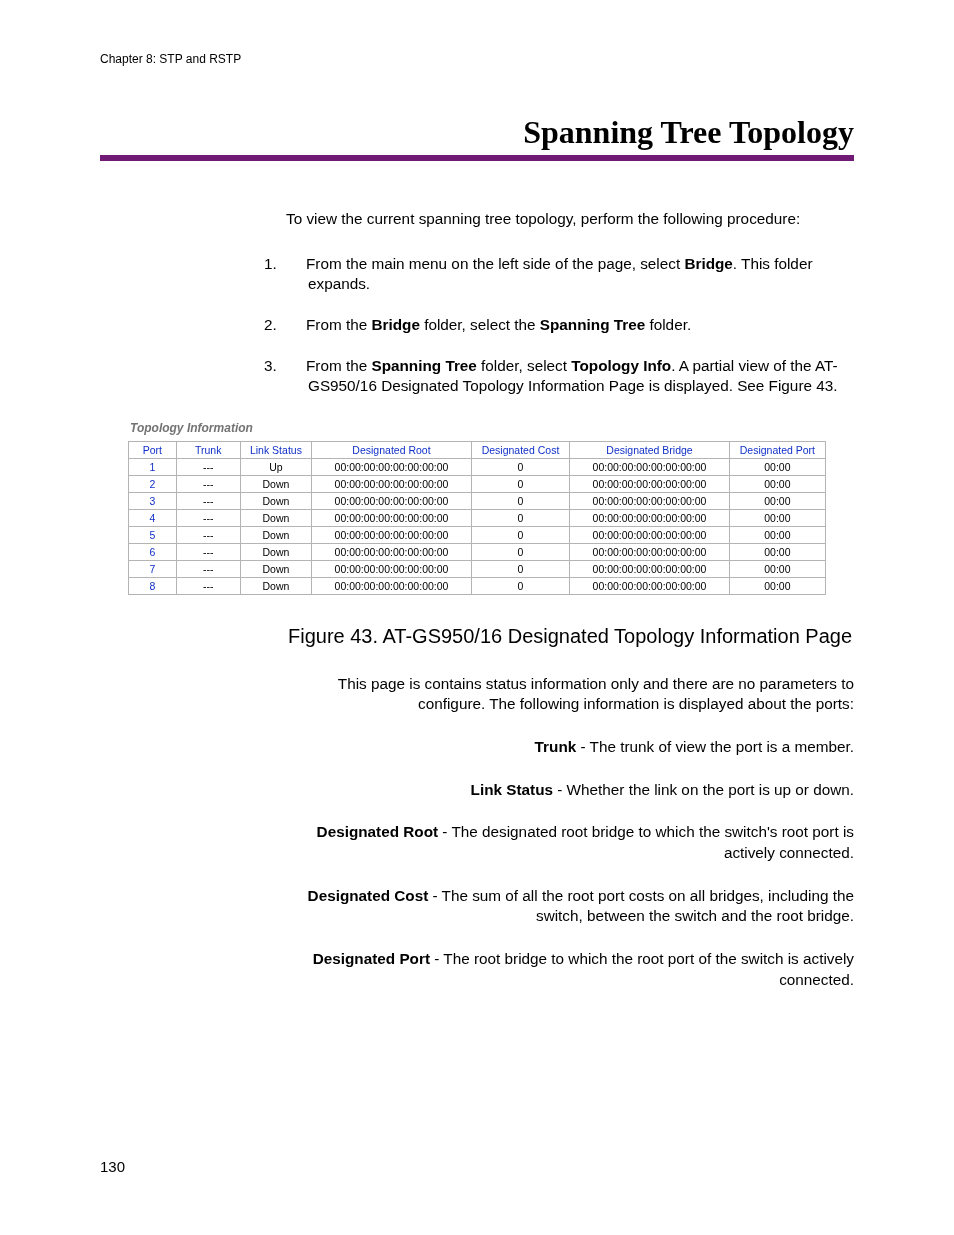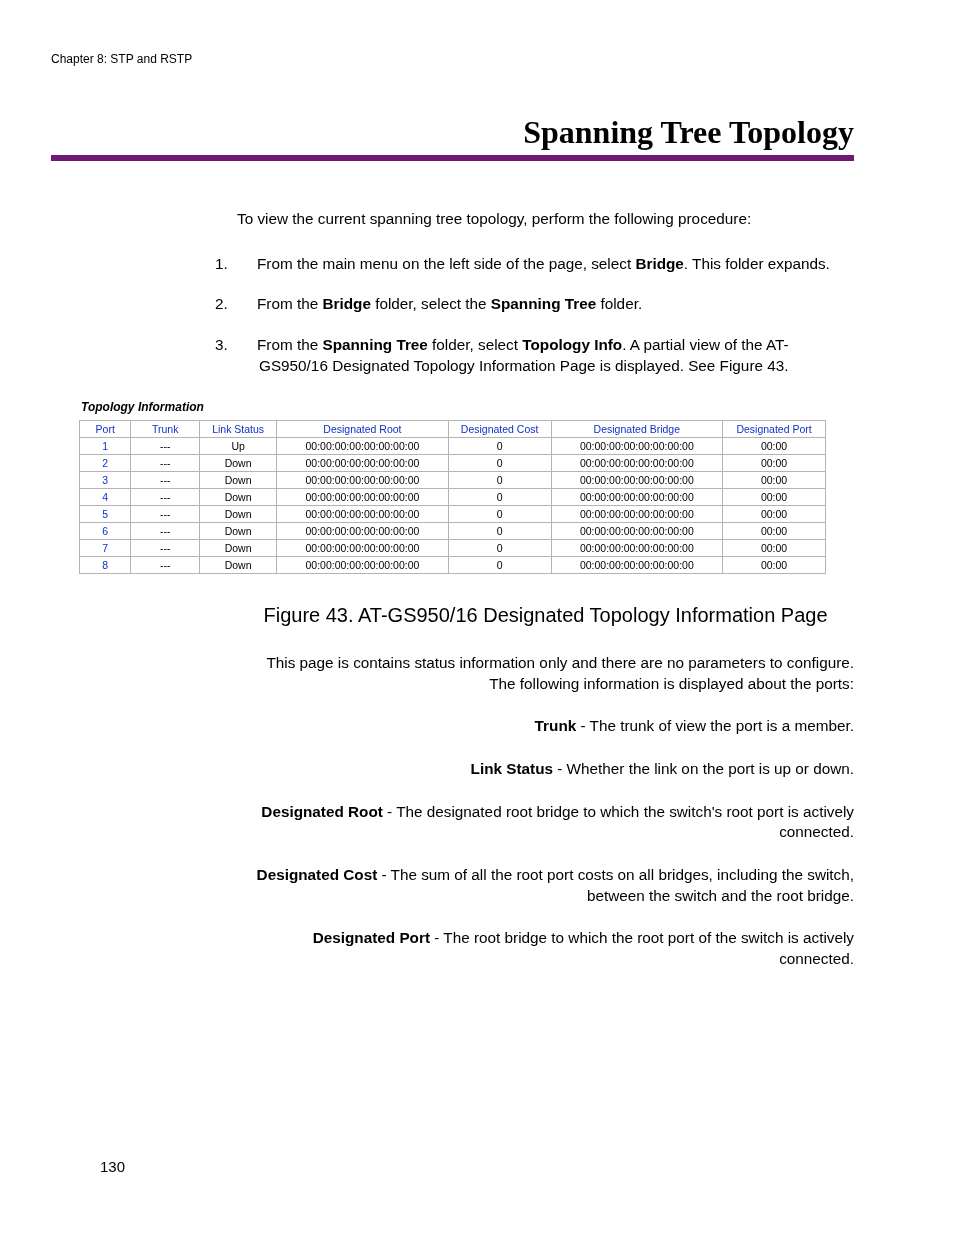--- a/index.html
+++ b/index.html
@@ -6,21 +6,21 @@
     margin: 0;
     padding: 0;
     background: #fff;
     font-family: Arial, Helvetica, sans-serif;
     color: #000;
   }
   .page {
     width: 954px;
     height: 1235px;
     margin: 0 auto;
-    padding: 52px 100px 0 51px;
+    padding: 52px 100px 0 100px;
     box-sizing: border-box;
     position: relative;
   }
   .chapter-header {
     font-size: 12px;
     margin-bottom: 48px;
   }
   .section-title {
     font-family: "Times New Roman", Times, serif;
     font-size: 32px;
@@ -48,21 +48,21 @@
   }
   .proc-num { display: inline-block; width: 20px; }
   .bold { font-weight: bold; }
 
   
   .figure {
     margin: 12px 28px 0 28px;
     font-family: Arial, Helvetica, sans-serif;
   }
   .figure-title {
-    color: #000000;
+    color: #737373;
     font-style: italic;
     font-weight: bold;
     font-size: 12px;
     margin-bottom: 6px;
     padding-left: 2px;
   }
   table.topo {
     width: 100%;
     border-collapse: collapse;
     font-size: 10.5px;

